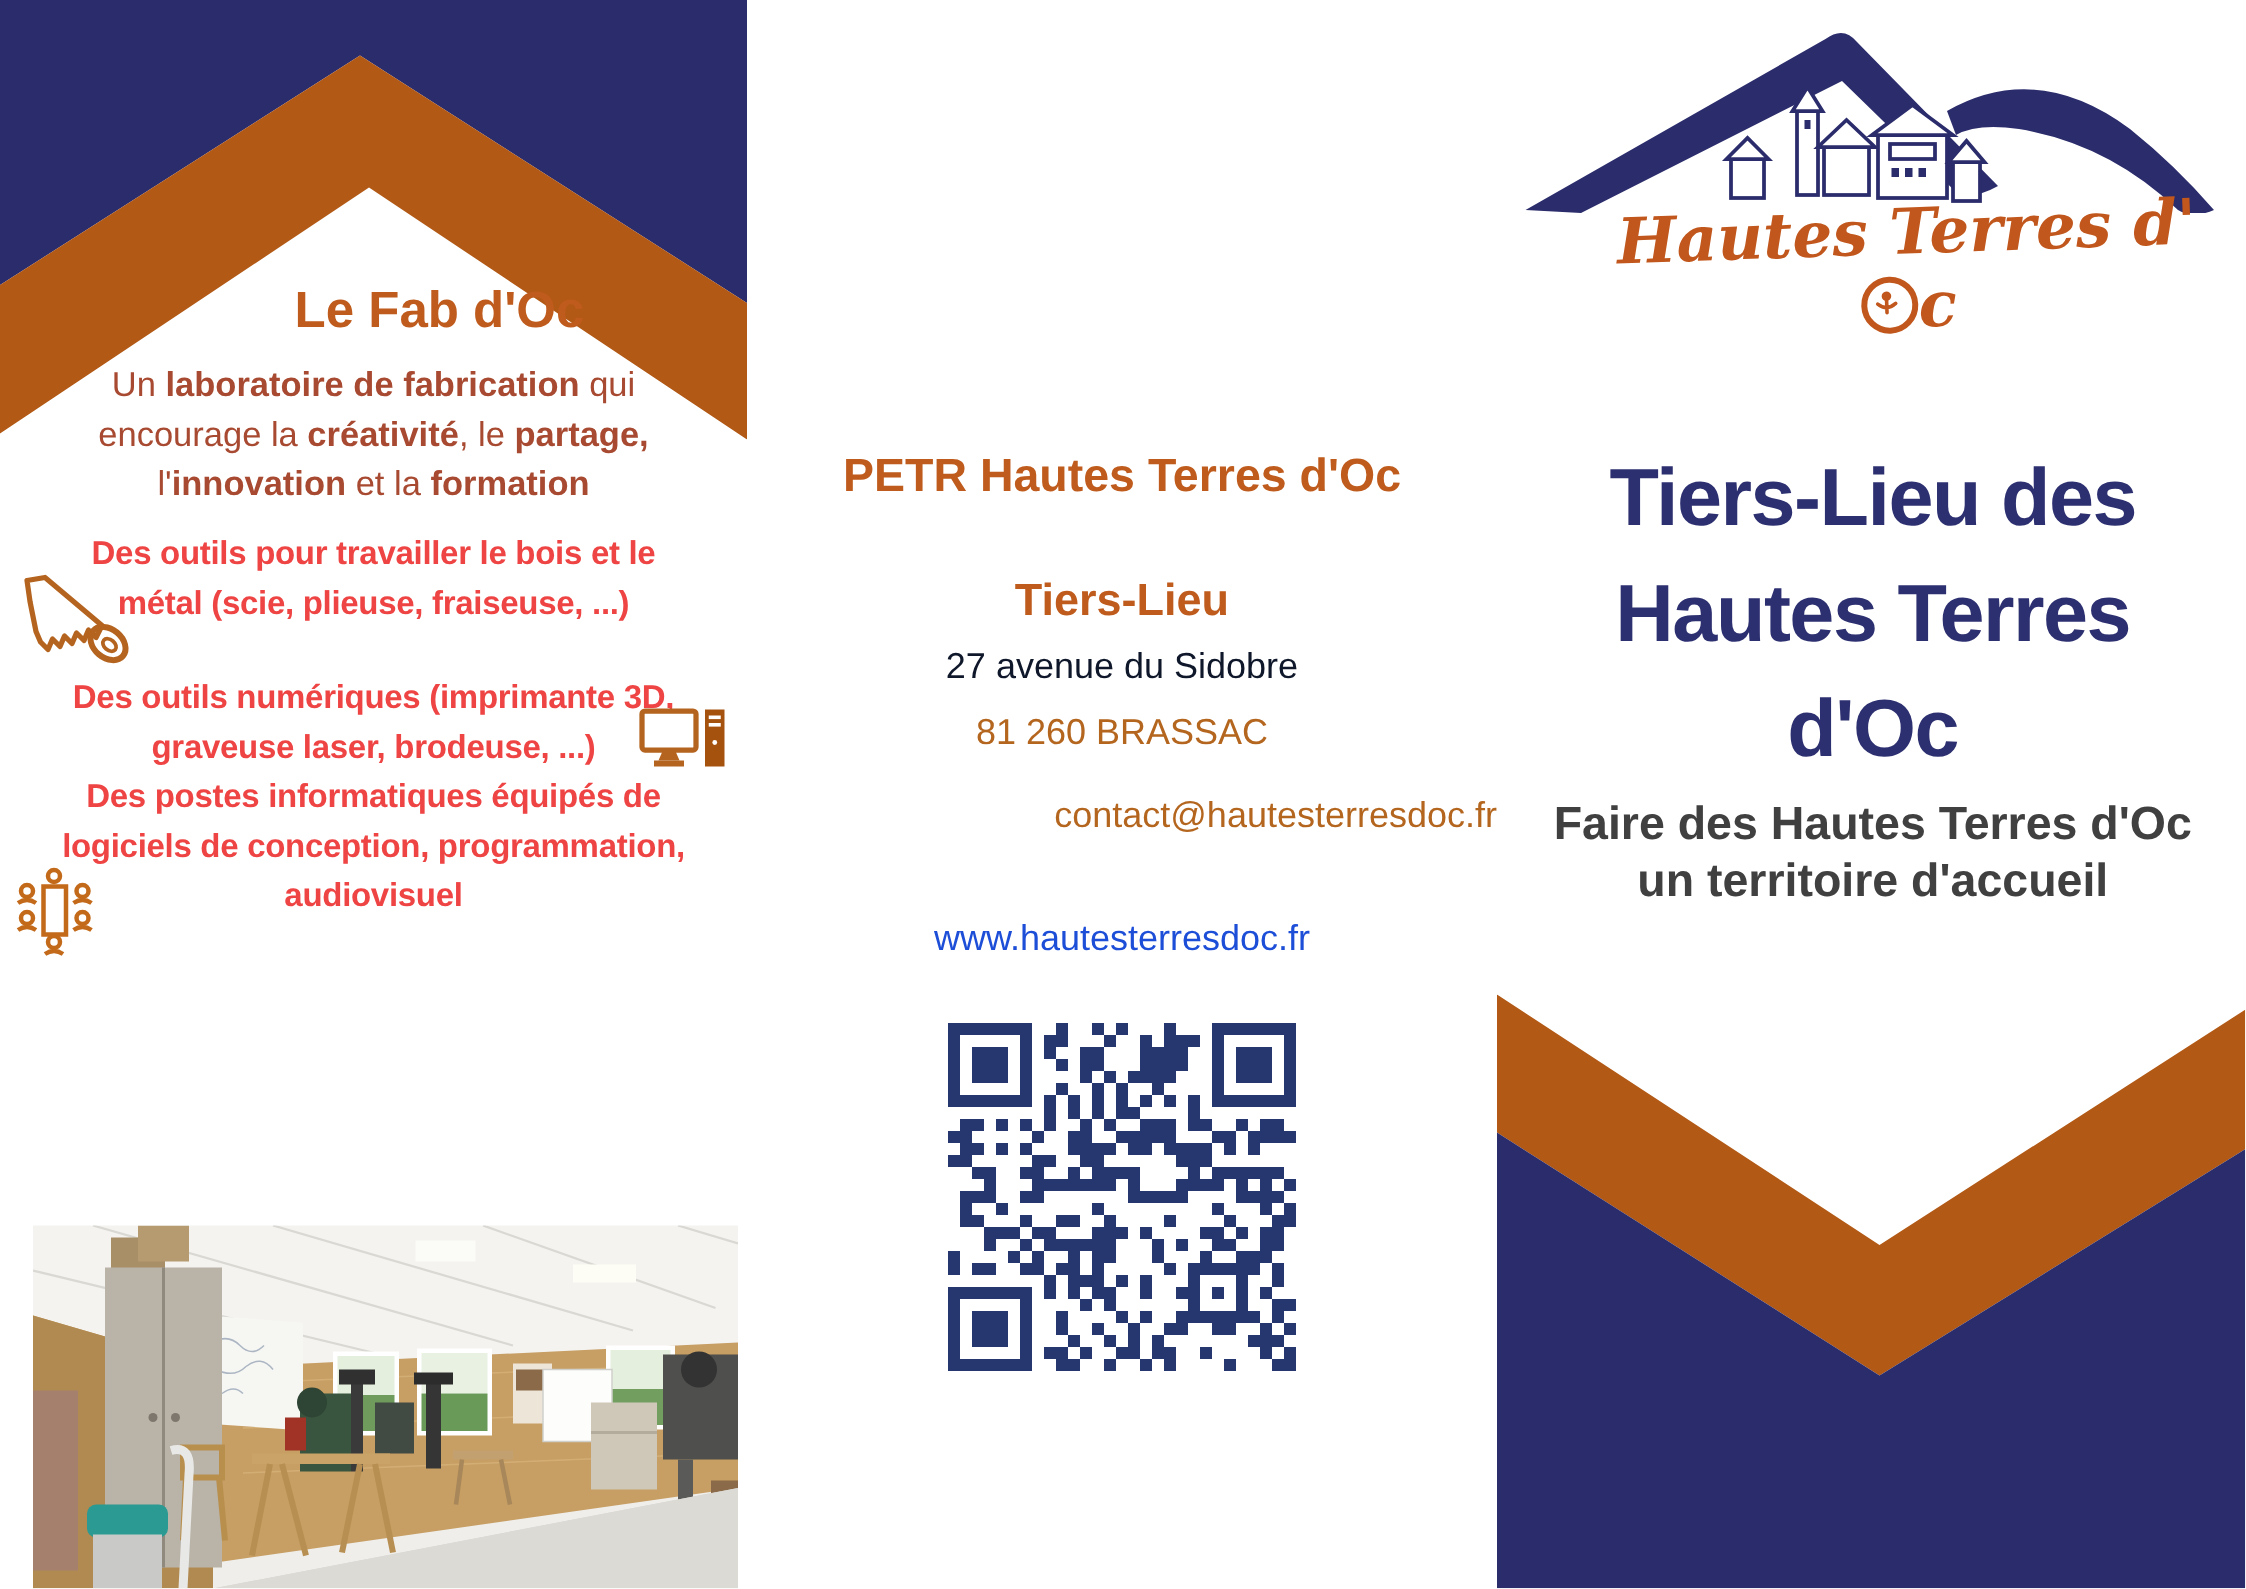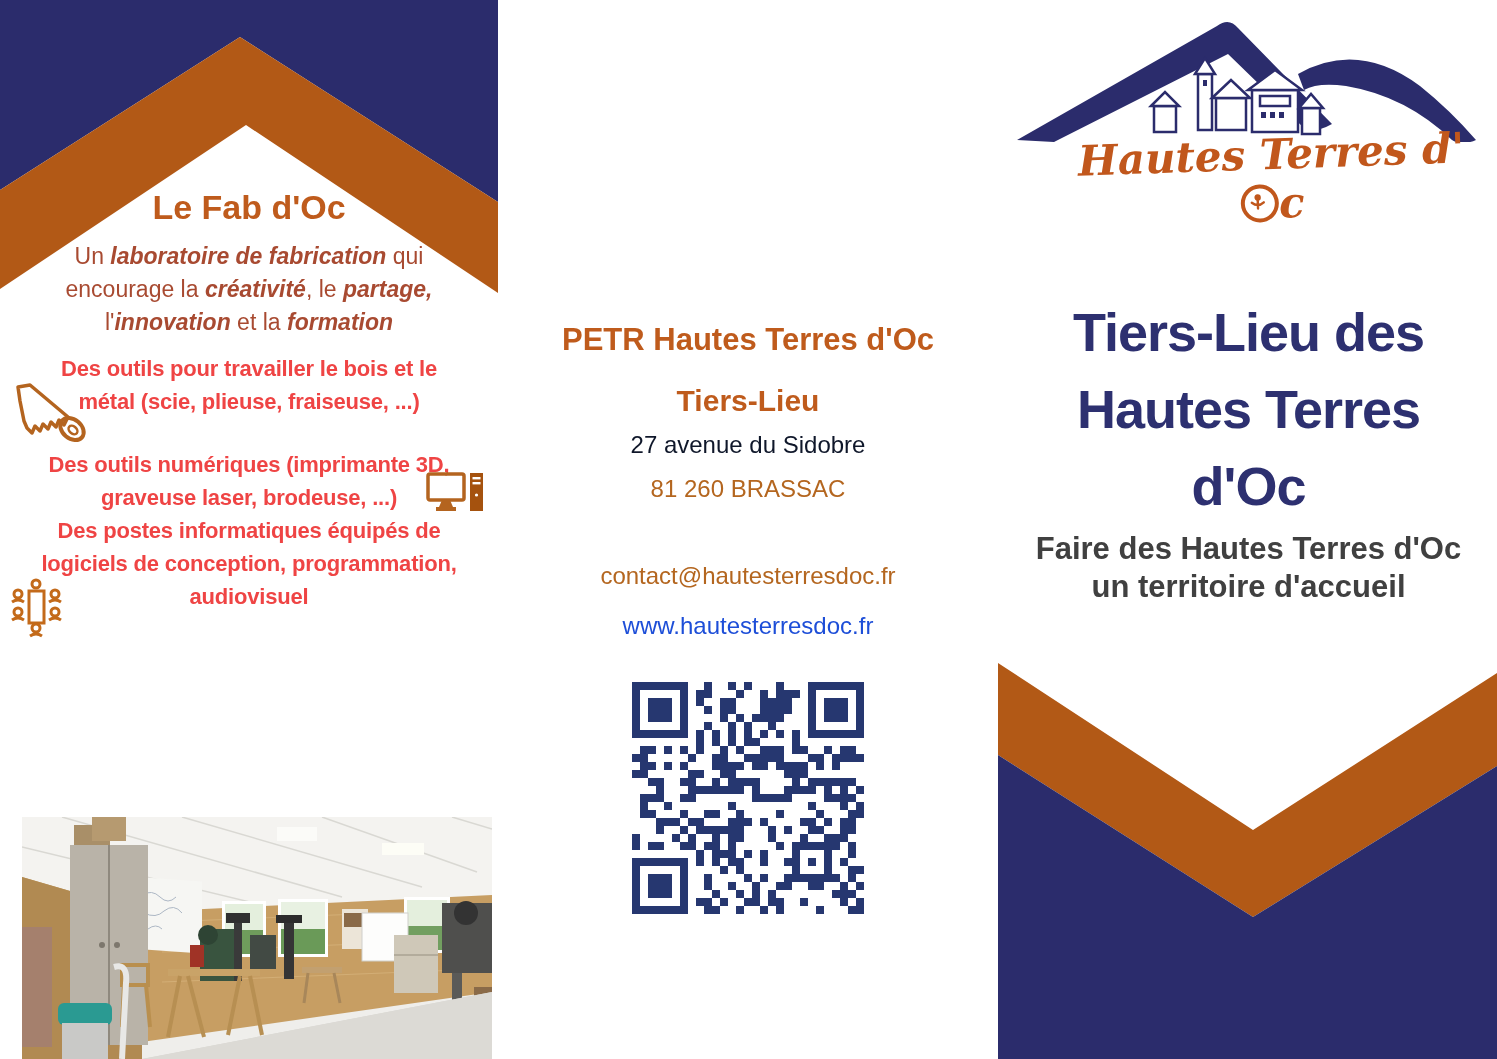--- a/index.html
+++ b/index.html
@@ -3,42 +3,42 @@
 <meta charset="utf-8">
 <style>
   html,body{margin:0;padding:0;background:#ffffff;}
   #page{position:relative;width:1497px;height:1059px;background:#fff;overflow:hidden;
         font-family:"Liberation Sans","DejaVu Sans",sans-serif;}
   .abs{position:absolute;}
   .center{text-align:center;}
   .pre{white-space:pre-line;}
 
   
-  #left-title{left:0;top:188px;width:498px;font-size:34px;font-weight:700;color:#bf5b1c;}
+  #left-title{left:0;top:188px;width:498px;font-size:34px;font-weight:700;color:#bf5b1c;padding-left:44px;}
   #left-intro{left:4px;top:240px;width:490px;font-size:23px;line-height:33px;color:#a84a31;}
-  #left-intro b{font-weight:700;font-style:italic;}
+  #left-intro b{font-weight:700;}
   .bullet{left:4px;width:490px;font-size:22px;line-height:33px;font-weight:700;color:#ef4444;letter-spacing:-0.2px;}
   #bullet-1{top:352px;}
   #bullet-2{top:448px;}
   #bullet-3{top:514px;}
   #bullet-4{top:638px;}
 
   .icon{position:absolute;}
   #saw-icon{left:10px;top:381px;width:82px;height:64px;}
   #computer-icon{left:426px;top:471px;width:60px;height:46px;}
   #meeting-icon{left:6px;top:578px;width:60px;height:60px;}
 
   
   .mid{left:498px;width:500px;}
-  #mid-org{top:299px;font-size:31px;font-weight:700;color:#bf5b1c;margin-top:23px;}
+  #mid-org{top:299px;font-size:31px;font-weight:700;color:#bf5b1c;}
   #mid-place{top:384px;font-size:30px;font-weight:700;color:#bf5b1c;}
   #mid-addr1{top:431px;font-size:24px;color:#0f172a;}
   #mid-addr2{top:475px;font-size:24px;color:#b4661f;}
   #mid-contact{top:513px;font-size:30px;font-weight:700;color:#b1511a;}
-  #mid-email{top:562px;font-size:24px;color:#b4661f;}
+  #mid-email{top:530px;font-size:24px;color:#b4661f;text-align:right;}
   #mid-phone{top:586px;font-size:24px;color:#b4661f;}
   #mid-site{top:612px;font-size:24px;color:#1d4ed8;}
   #qr-box{left:632px;top:682px;width:232px;height:232px;}
 
   
   #logo{left:1002px;top:12px;width:486px;height:178px;}
   #logo-text{position:absolute;left:70px;top:118px;width:400px;text-align:center;
      font-family:"DejaVu Serif","Liberation Serif",serif;font-style:italic;font-weight:700;
      font-size:42px;color:#c1571c;transform:rotate(-2deg);}
   .logo-o{display:inline-block;width:30px;height:30px;border:4px solid #c1571c;border-radius:50%;

